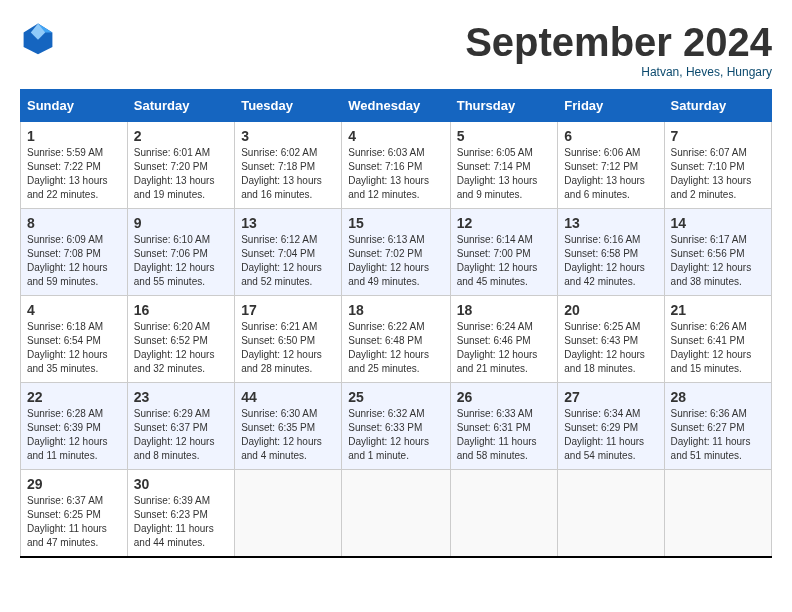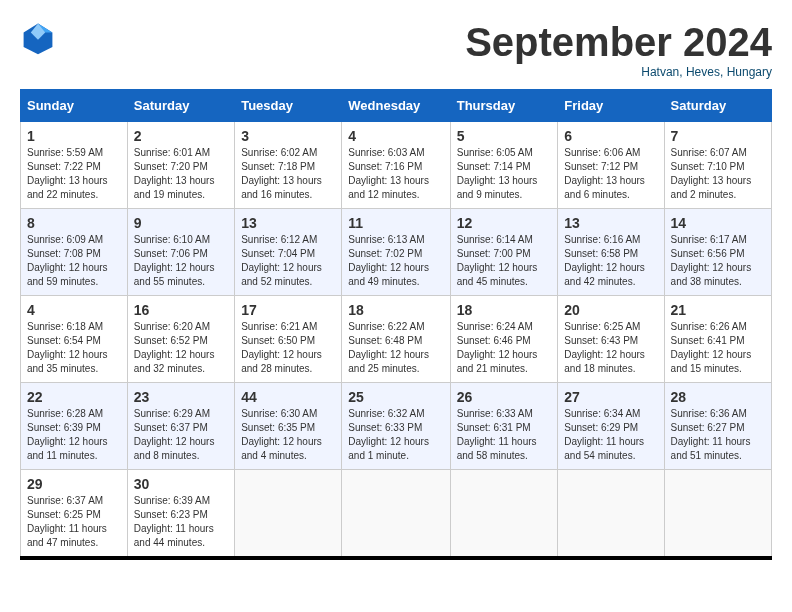--- a/index.html
+++ b/index.html
@@ -82,21 +82,21 @@
     }
     .day-detail {
       font-size: 10px;
       color: #333;
       line-height: 1.4;
     }
     .empty-cell {
       background: #f9f9f9;
     }
     tbody tr:last-child td {
-      border-bottom: 4px solid #000000;
+      border-bottom: 2px solid #000000;
     }
   </style>
 </head>
 <body>
 
 <div class="header">
   <div class="logo">
     <svg class="logo-icon" viewBox="0 0 40 40">
       <polygon points="20,4 36,14 36,30 20,38 4,30 4,14" fill="#1565c0"></polygon>
       <polygon points="20,4 36,14 28,14 20,8" fill="#42a5f5"></polygon>
@@ -159,21 +159,21 @@
         </td>
         <td>
           <span class="day-num">9</span>
           <div class="day-detail">Sunrise: 6:10 AM<br>Sunset: 7:06 PM<br>Daylight: 12 hours and 55 minutes.</div>
         </td>
         <td>
           <span class="day-num">13</span>
           <div class="day-detail">Sunrise: 6:12 AM<br>Sunset: 7:04 PM<br>Daylight: 12 hours and 52 minutes.</div>
         </td>
         <td>
-          <span class="day-num">11</span>
+          <span class="day-num">15</span>
           <div class="day-detail">Sunrise: 6:13 AM<br>Sunset: 7:02 PM<br>Daylight: 12 hours and 49 minutes.</div>
         </td>
         <td>
           <span class="day-num">12</span>
           <div class="day-detail">Sunrise: 6:14 AM<br>Sunset: 7:00 PM<br>Daylight: 12 hours and 45 minutes.</div>
         </td>
         <td>
           <span class="day-num">13</span>
           <div class="day-detail">Sunrise: 6:16 AM<br>Sunset: 6:58 PM<br>Daylight: 12 hours and 42 minutes.</div>
         </td>

